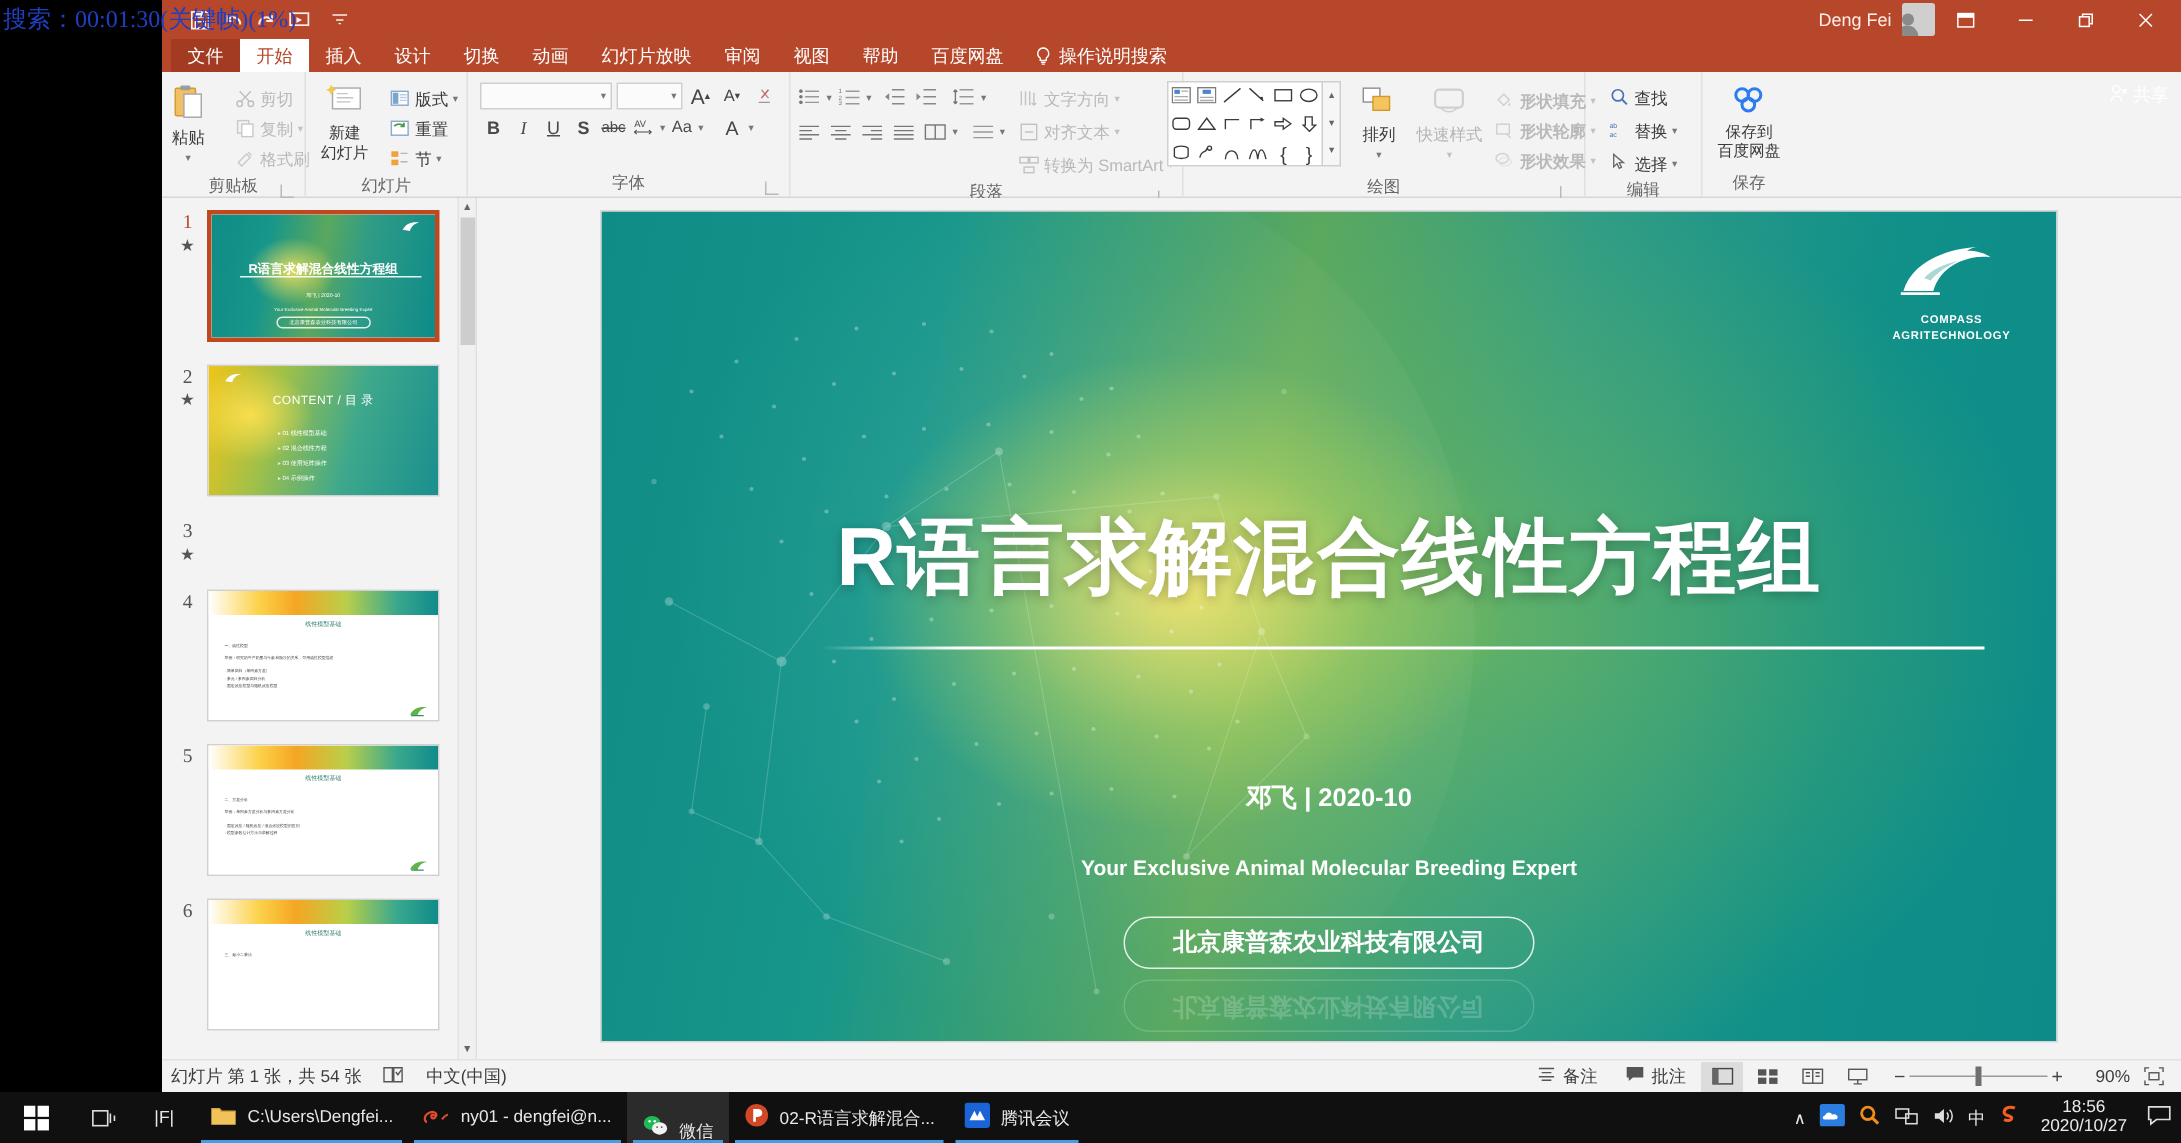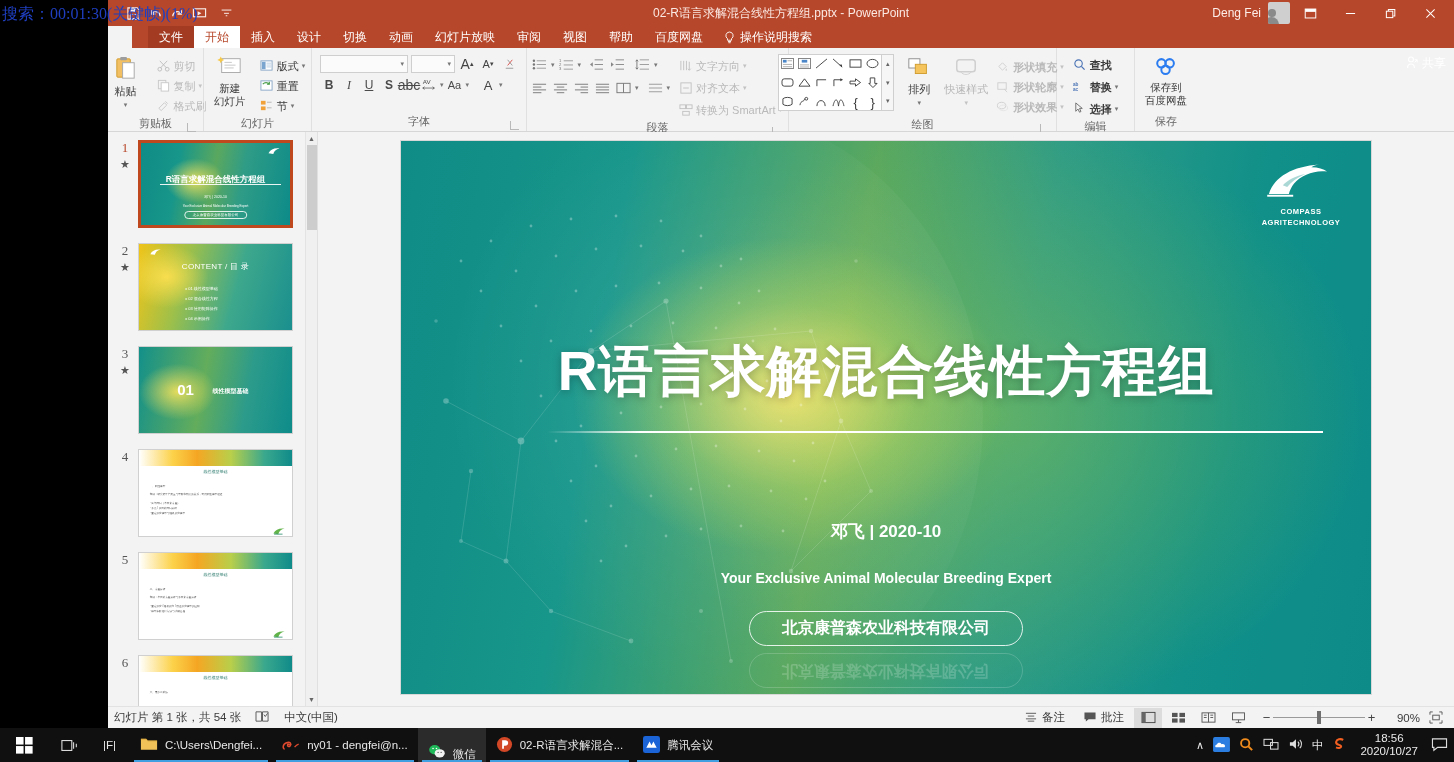--- a/index.html
+++ b/index.html
@@ -52,21 +52,21 @@
   .user-avatar .head { width: 8px; height: 8px; border-radius: 50%; background: #8a8a8a; position: relative; top: -7px;}
   .user-avatar .body { width: 15px; height: 8px; border-radius: 8px 8px 0 0; background: #8a8a8a; position:relative; left:-11.5px; top:1px;}
   .win-btn {
     width: 40px; height: 26px; display: flex; align-items: center; justify-content: center;
     color: #fff; font-size: 12px;
   }
 
   
   .ribbon-tabs {
     height: 22px; background: #b7472a; display: flex; align-items: stretch;
-    padding-left: 16px; font-size: 12px; position: relative; margin-left: 24px;
+    padding-left: 6px; font-size: 12px; position: relative;
   }
   .rtab {
     padding: 0 11px; color: #fff; display: flex; align-items: center;
     height: 22px; white-space: nowrap;
   }
   .rtab.file { background: #a23b21; }
   .rtab.active { background: #fff; color: #b7472a; }
   .rtab-tellme { display: flex; align-items: center; gap: 5px; padding: 0 10px; color: #fff; }
   .bulb { width: 11px; height: 13px; }
 
@@ -341,21 +341,20 @@
               <rect x="1.5" y="3" width="13" height="8.5" fill="none" stroke="#fff" stroke-width="1.2"></rect>
               <path d="M6 5.6l4 2.2-4 2.2z" fill="#fff"></path>
             </svg>
         </span>
         <span class="qat-ico" title="自定义快速访问工具栏" style="margin-left:6px">
           <svg width="13" height="13" viewBox="0 0 16 16">
               <path d="M2 5h12M5 9h6M7 12h2" stroke="#fff" stroke-width="1.2" fill="none"></path>
             </svg>
         </span>
       </div>
-      <div class="title-center">02-R语言求解混合线性方程组.pptx  -  PowerPoint</div>
       <div class="title-right">
         <span class="user-name">Deng Fei</span>
         <span class="user-avatar">
             <span class="head"></span>
             <span class="body"></span>
           </span>
         <span class="win-btn">
           <svg width="13" height="13" viewBox="0 0 16 16">
               <rect x="1.5" y="2.5" width="13" height="11" fill="none" stroke="#fff" stroke-width="1.2"></rect>
               <rect x="1.5" y="2.5" width="13" height="3.5" fill="#fff"></rect>
@@ -538,21 +537,21 @@
                   <path d="M6 3l5 6" stroke="#9a9a9a"></path>
                   <path d="M11 3L6 9" stroke="#d9534f"></path>
                 </svg>
             </div>
           </div>
           <div class="fmt-row">
             <div class="fmt-btn" style="font-weight:bold">B</div>
             <div class="fmt-btn" style="font-style:italic;font-family:'Liberation Serif',serif">I</div>
             <div class="fmt-btn" style="text-decoration:underline">U</div>
             <div class="fmt-btn" style="font-weight:bold">S</div>
-            <div class="fmt-btn" style="font-size:14px;text-decoration:line-through">abc</div>
+            <div class="fmt-btn" style="font-size:10px;text-decoration:line-through">abc</div>
             <div class="fmt-btn" style="font-size:9px">
               <span>
                 <svg width="16" height="15" viewBox="0 0 18 16">
                     <text x="2" y="8" font-size="7" fill="#4a4a4a" font-family="Liberation Sans">AV</text>
                     <path d="M2 12h13M2 12l2-1.5M2 12l2 1.5M15 12l-2-1.5M15 12l-2 1.5" stroke="#4a4a4a" fill="none" stroke-width=".8"></path>
                   </svg>
               </span>
             </div>
             <span class="caret">▾</span>
             <div class="fmt-btn" style="font-size:11px">Aa</div>
@@ -841,21 +840,21 @@
           </div>
         </div>
         <div class="rgroup-label">
           <span>绘图</span>
           <span class="dlg-launch"></span>
         </div>
       </div>
 
       <div class="rgroup" style="width:78px">
         <div class="rgroup-body" style="padding-top:4px;">
-          <div class="col" style="gap:2px;font-weight:bold;">
+          <div class="col" style="gap:2px;">
             <div class="smallbtn">
               <span class="mini">
                 <svg width="13" height="13" viewBox="0 0 14 14">
                     <circle cx="6" cy="6" r="4" fill="none" stroke="#4a73b5" stroke-width="1.2"></circle>
                     <path d="M9 9l3.5 3.5" stroke="#4a73b5" stroke-width="1.4"></path>
                   </svg>
               </span>
               <span>查找</span>
             </div>
             <div class="smallbtn">
@@ -955,27 +954,20 @@
                   <div>04 示例操作</div>
                 </div>
               </div>
             </div>
           </div>
 
           <div class="thumb-item">
             <div class="thumb-no">
               <span>3</span>
               <span class="star">★</span>
-            </div>
-            <div class="thumb-frame">
-              <div class="mini-slide">
-                <div class="mini-sec-bg"></div>
-                <div class="mini-sec-num">01</div>
-                <div class="mini-sec-txt">线性模型基础</div>
-              </div>
             </div>
           </div>
 
           <div class="thumb-item">
             <div class="thumb-no">
               <span>4</span>
             </div>
             <div class="thumb-frame">
               <div class="mini-slide mini-white">
                 <div class="band"></div>

